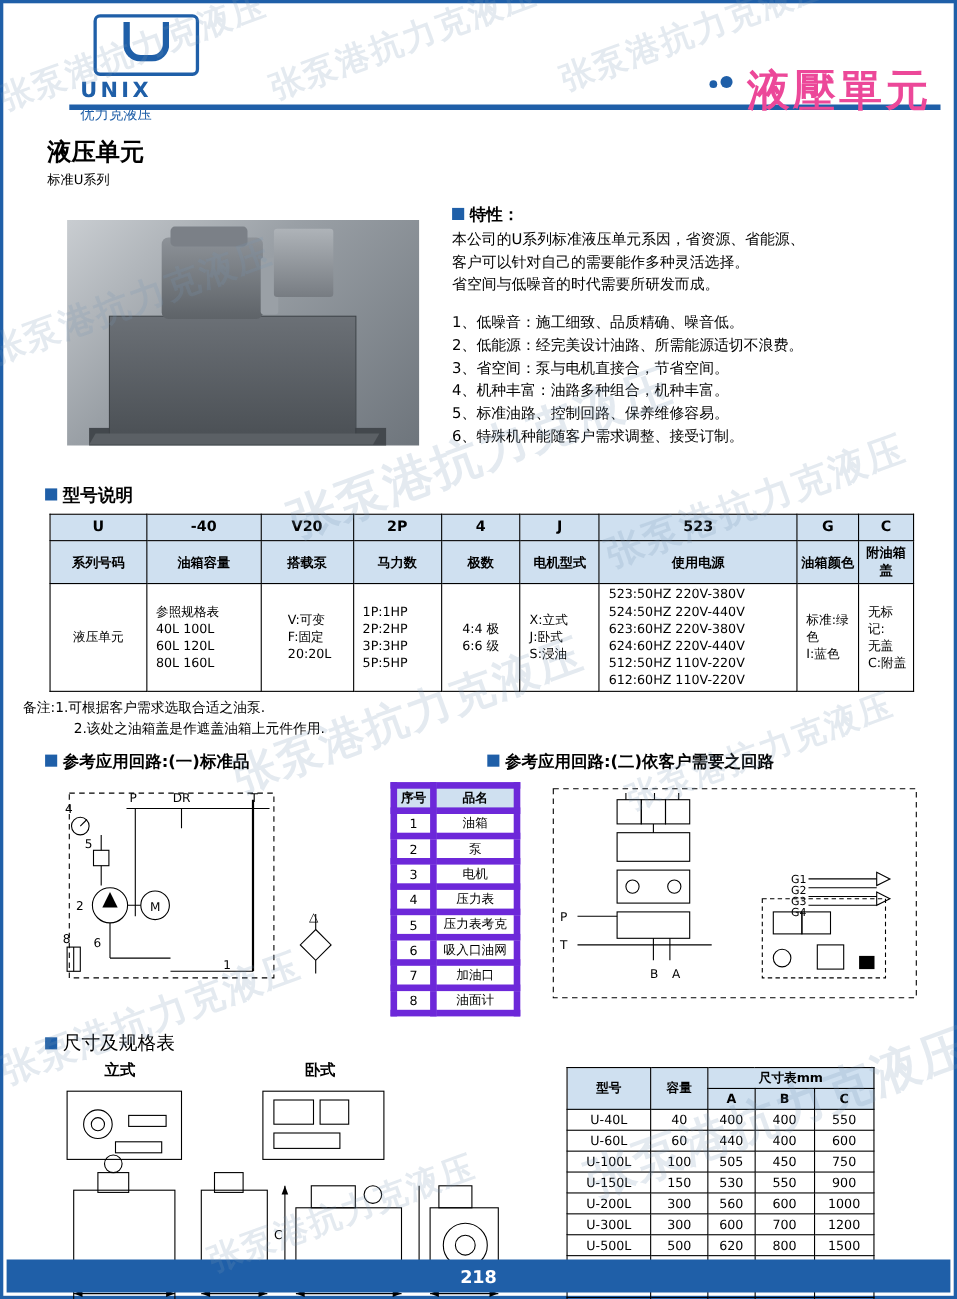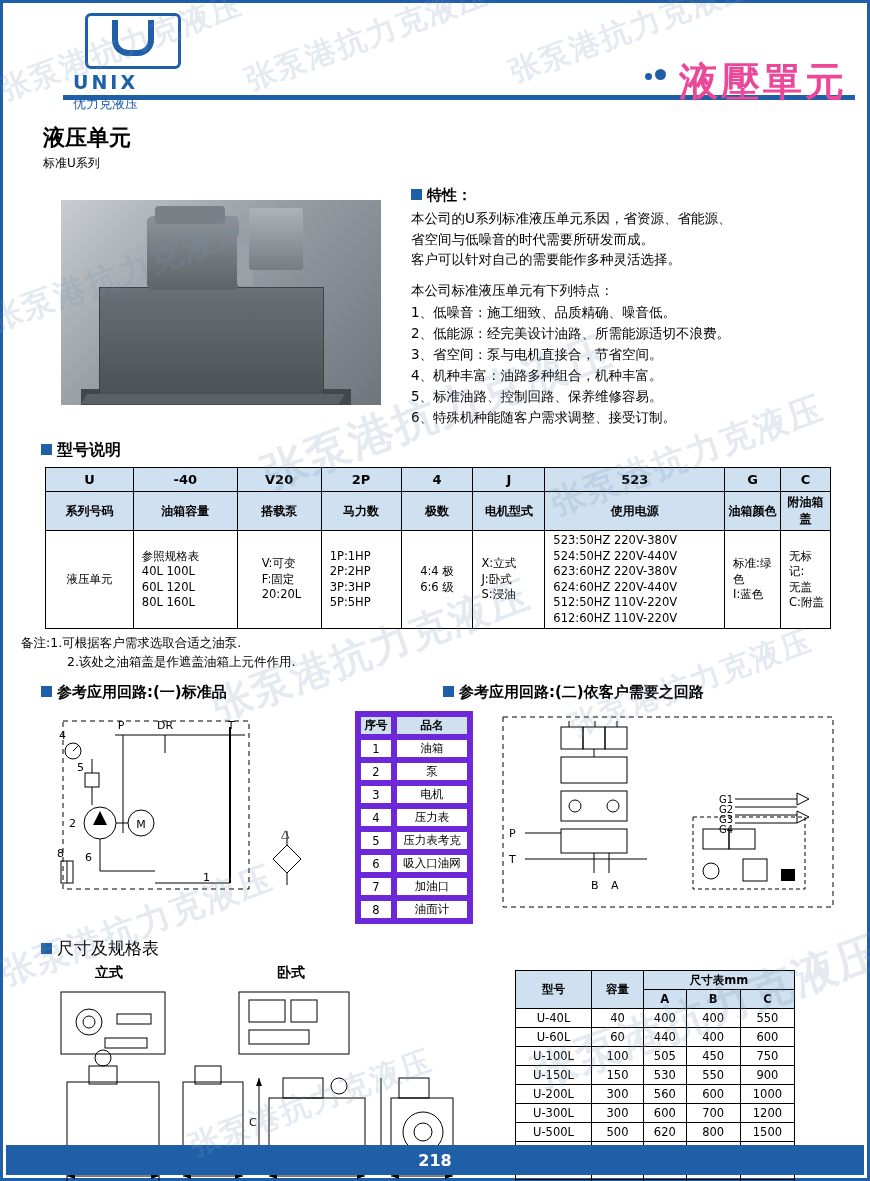--- a/index.html
+++ b/index.html
@@ -241,24 +241,23 @@
       <div class="motor"></div>
       <div class="pipe"></div>
       <div class="valve"></div>
     </div>
 
     <div class="features">
       <div class="blue-head">
         <span class="sq"></span><span>特性：</span>
       </div>
       <p>本公司的U系列标准液压单元系因，省资源、省能源、</p>
+      <p>客户可以针对自己的需要能作多种灵活选择。</p>
       <p>省空间与低噪音的时代需要所研发而成。</p>
-      <p>客户可以针对自己的需要能作多种灵活选择。</p>
       <div class="gap"></div>
-      <p>本公司标准液压单元有下列特点：</p>
       <ol>
         <li>1、低噪音：施工细致、品质精确、噪音低。</li>
         <li>2、低能源：经完美设计油路、所需能源适切不浪费。</li>
         <li>3、省空间：泵与电机直接合，节省空间。</li>
         <li>4、机种丰富：油路多种组合，机种丰富。</li>
         <li>5、标准油路、控制回路、保养维修容易。</li>
         <li>6、特殊机种能随客户需求调整、接受订制。</li>
       </ol>
     </div>
   </div>

